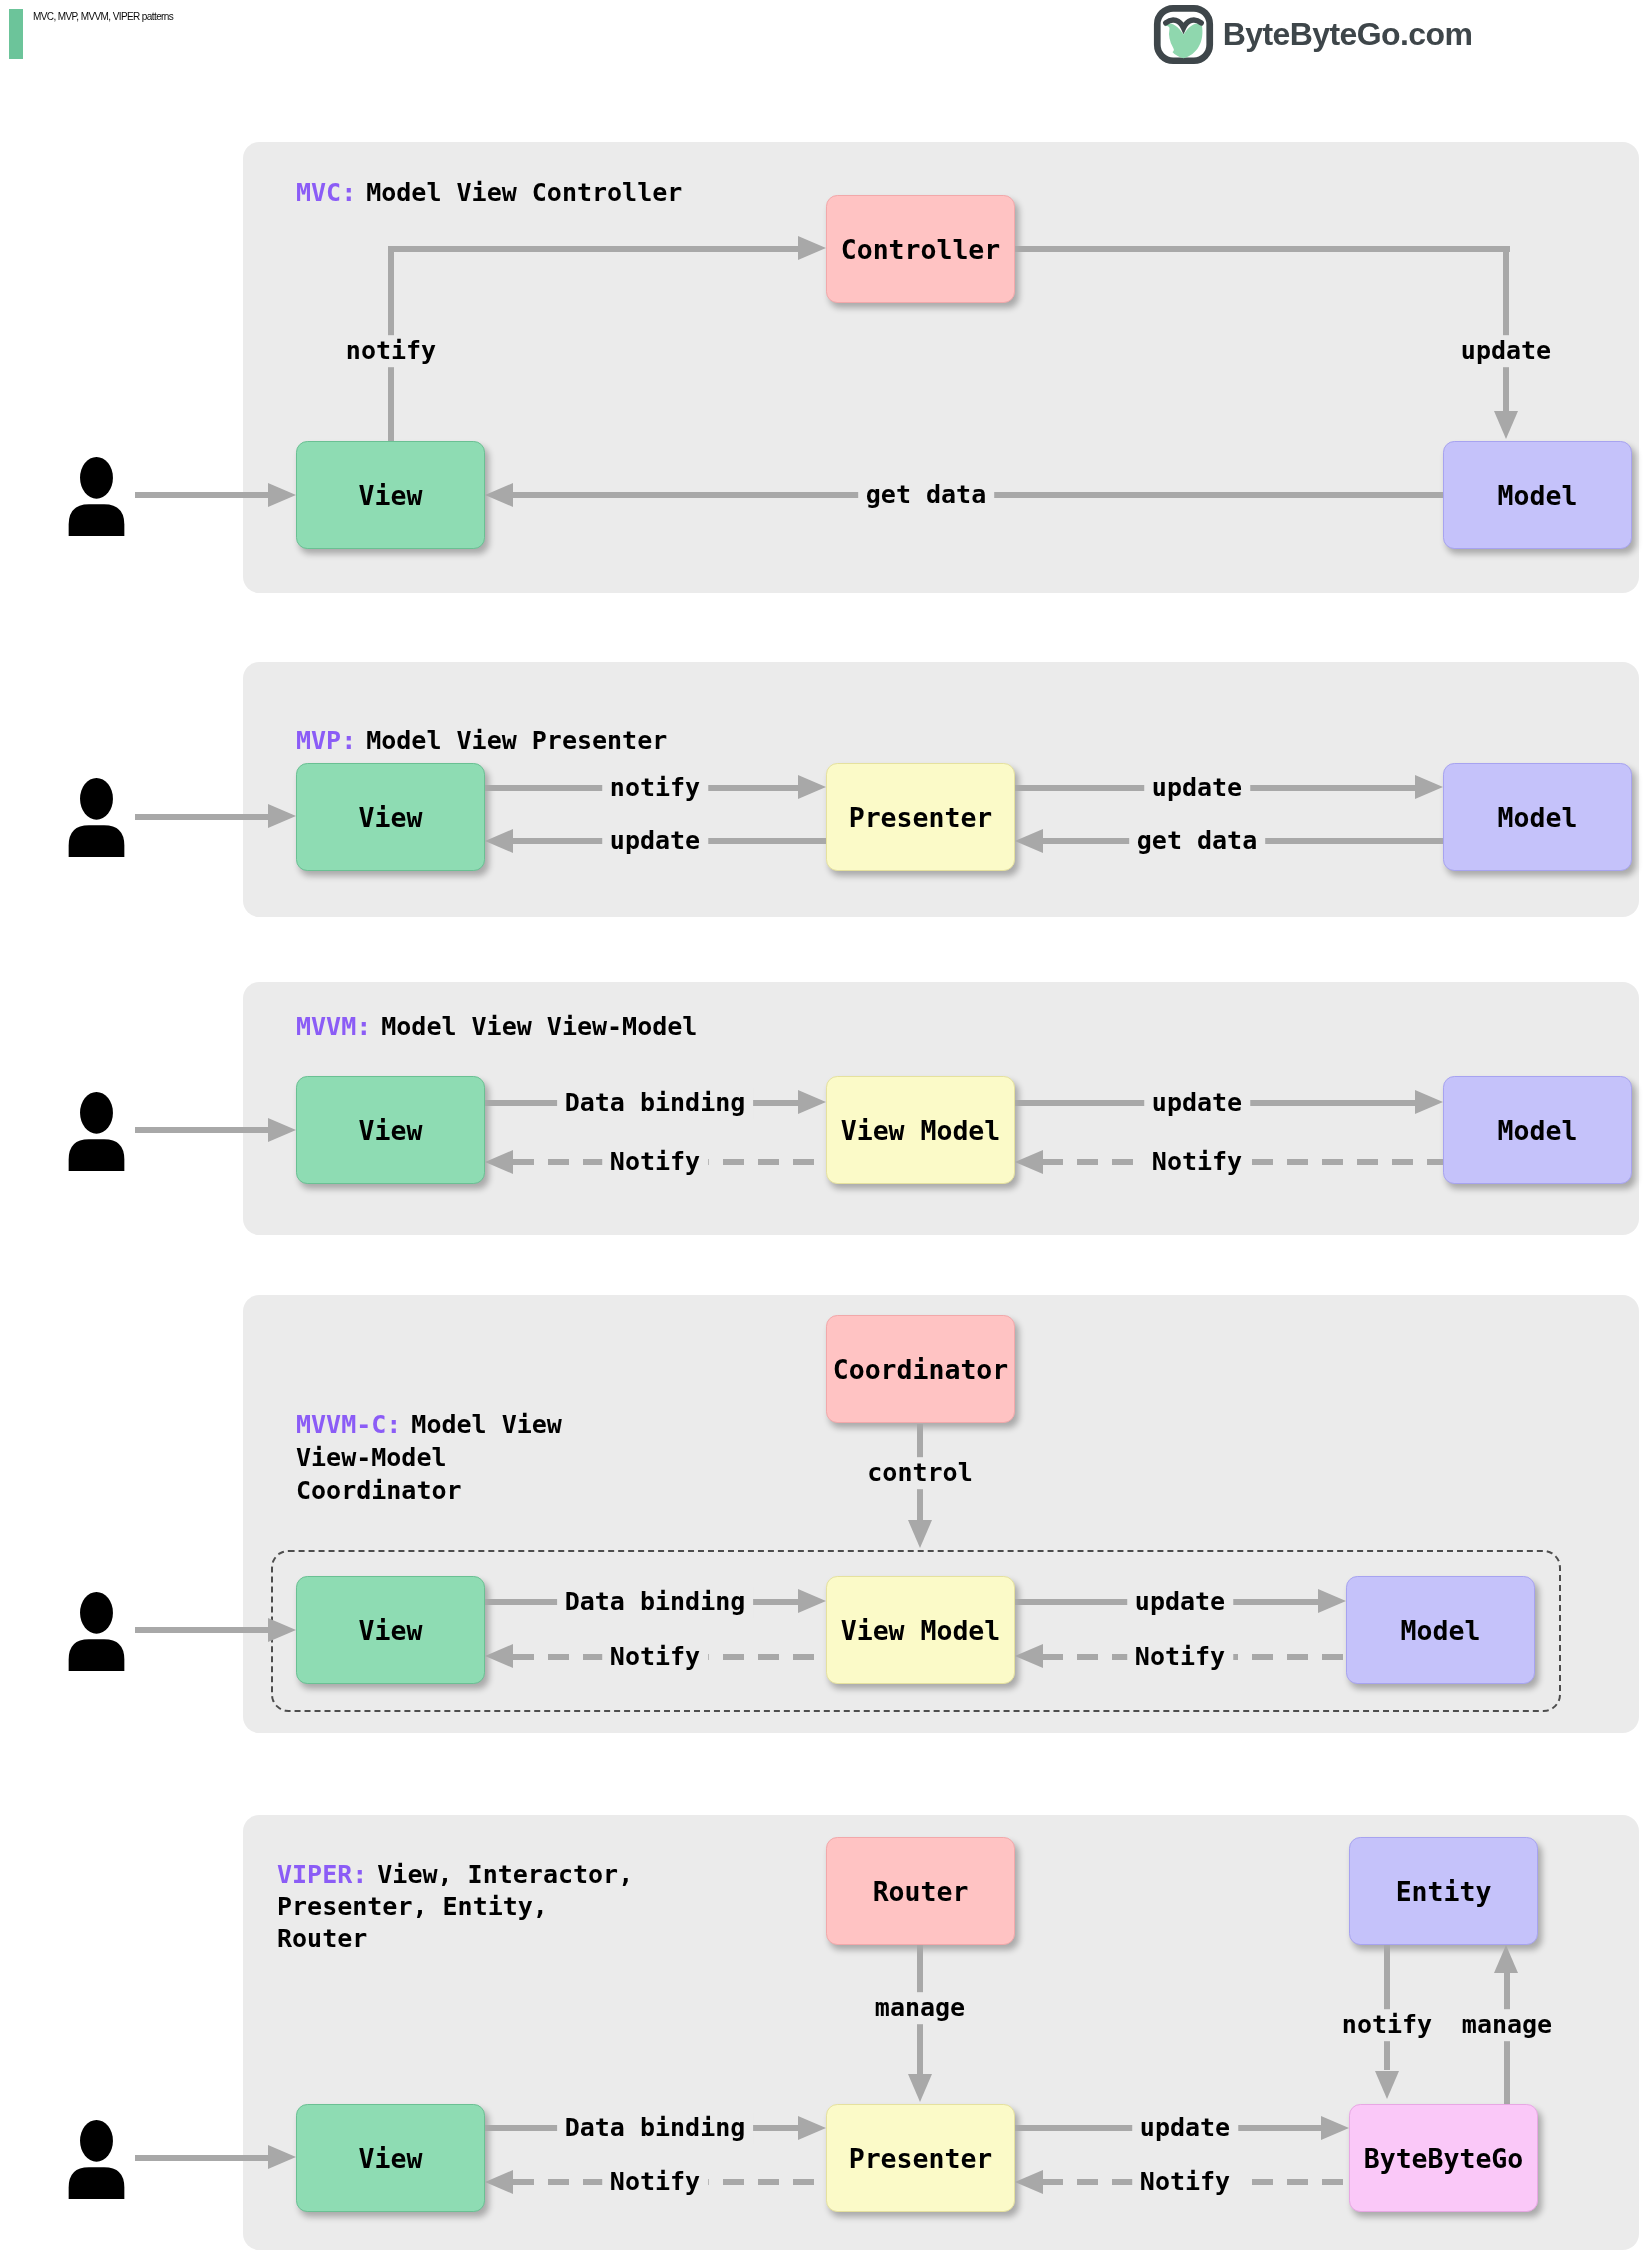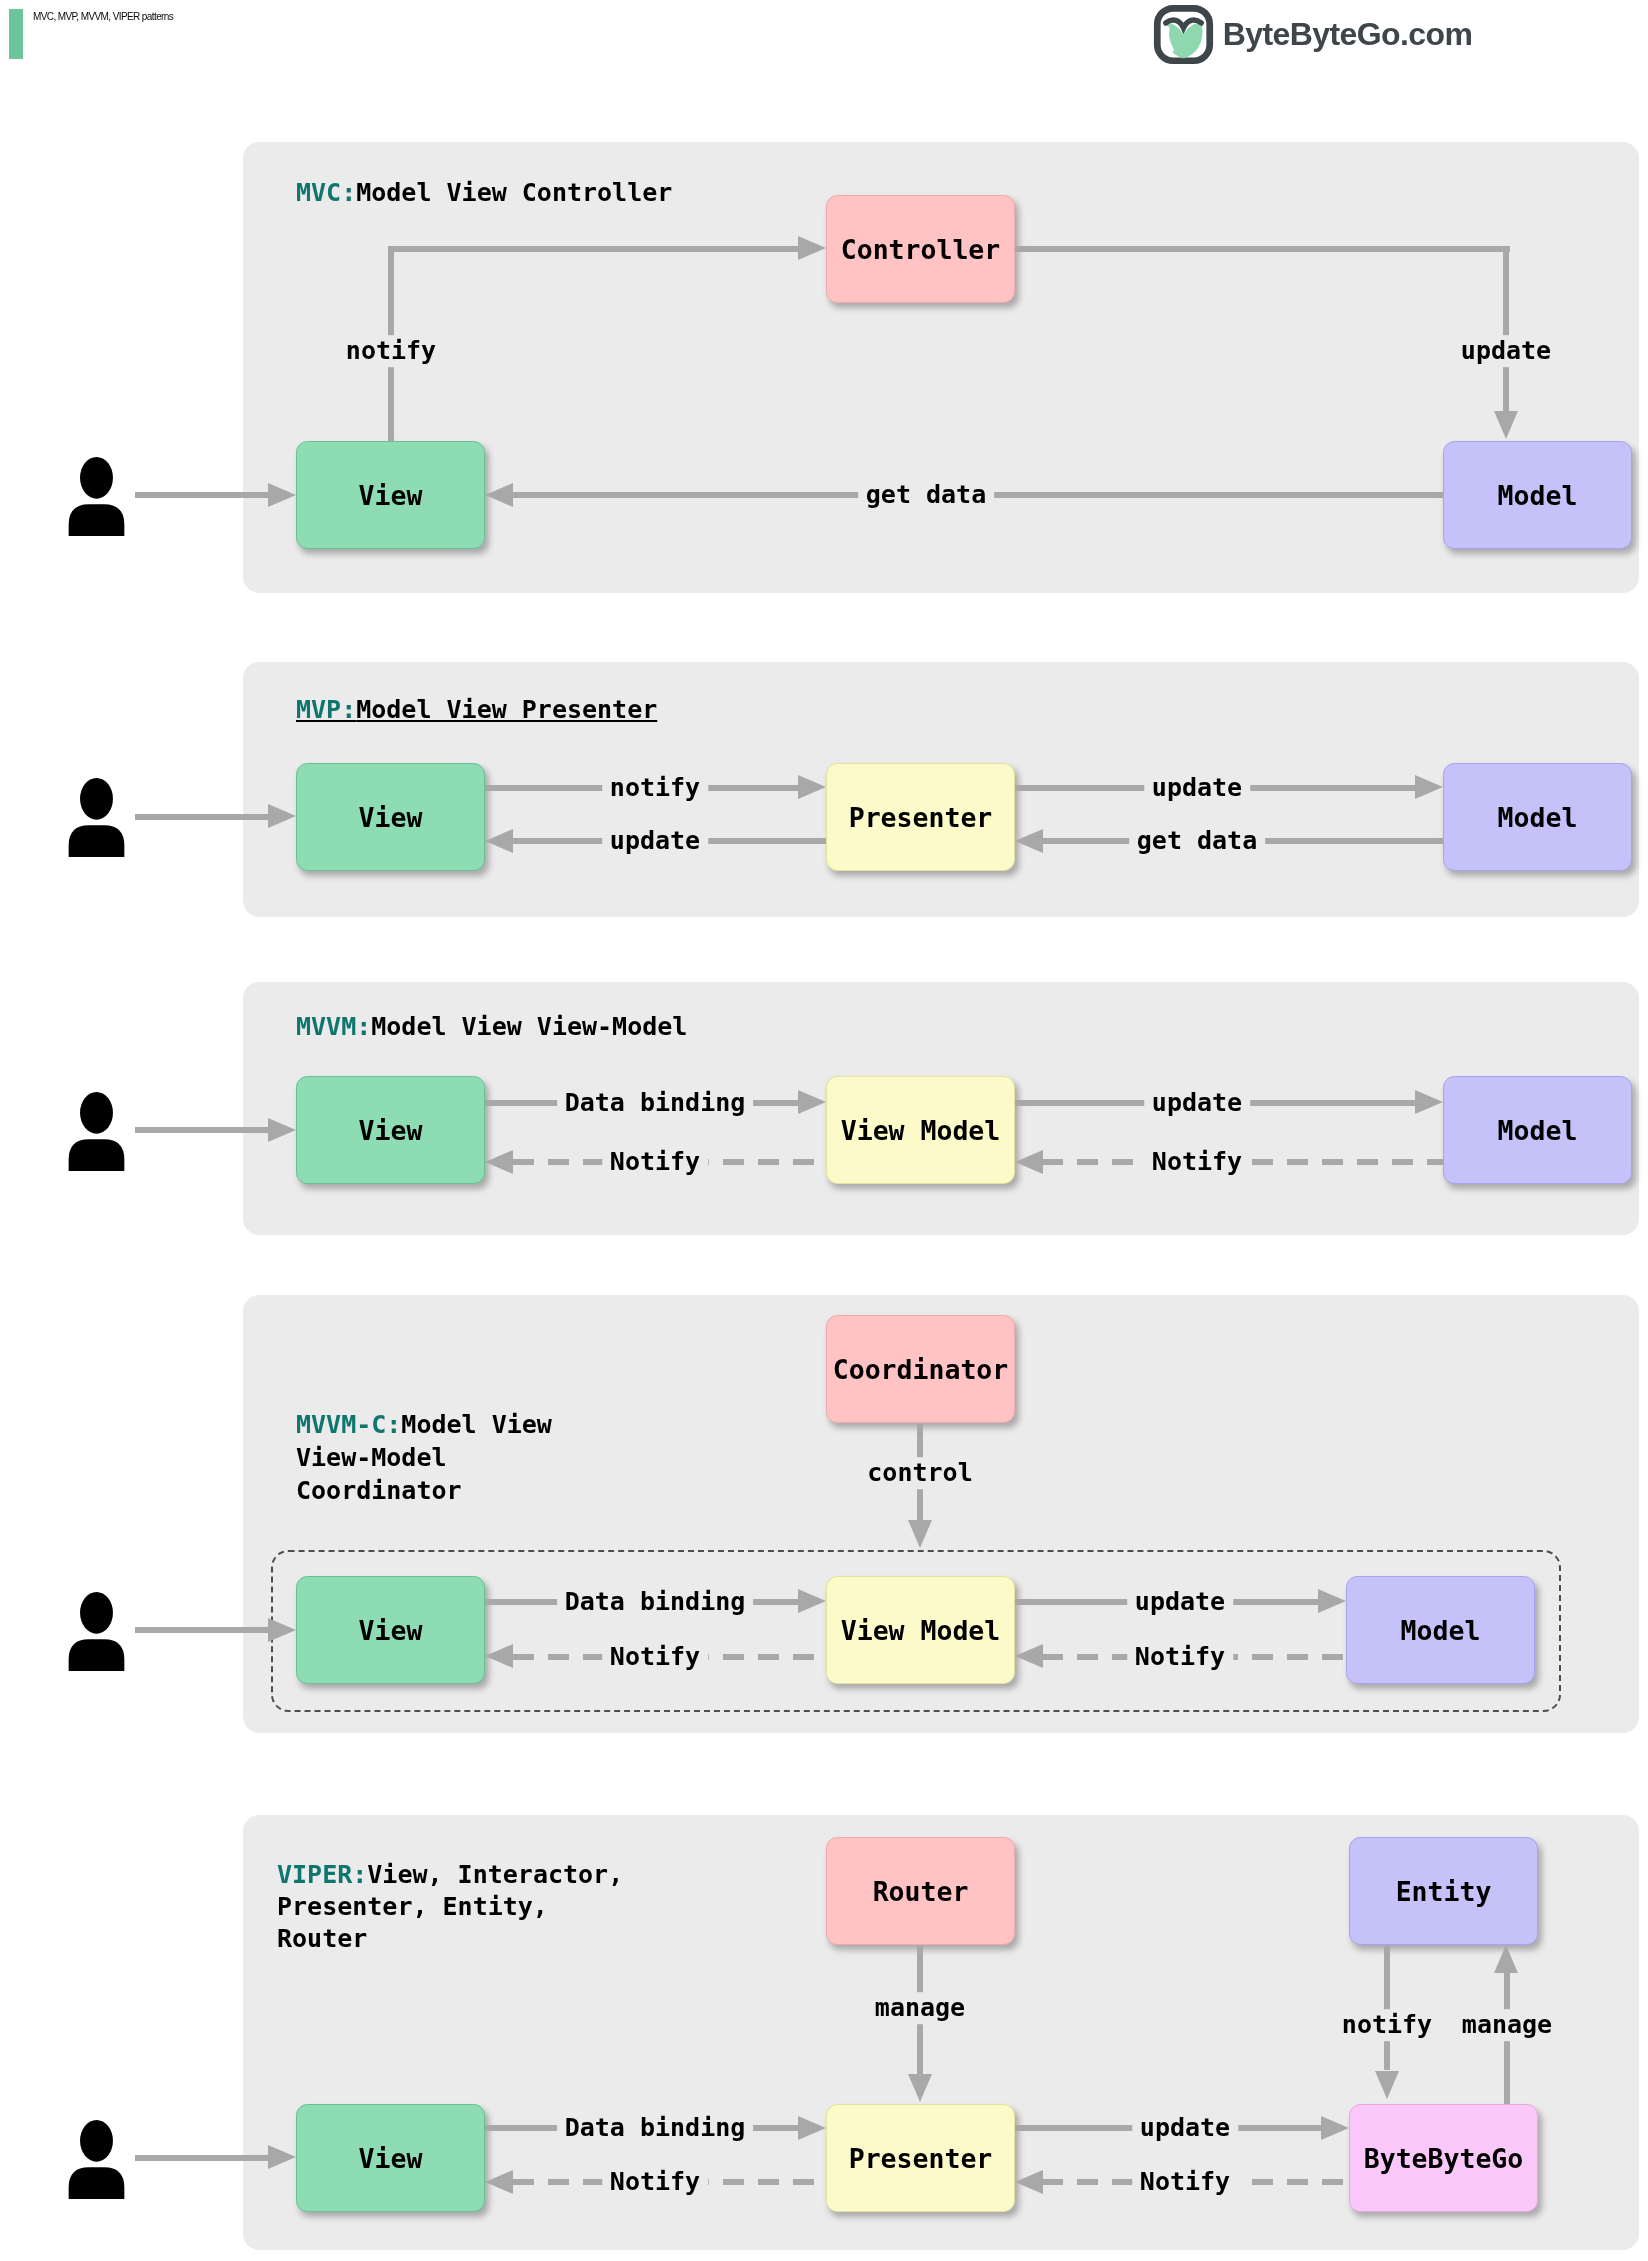--- a/index.html
+++ b/index.html
@@ -6,21 +6,21 @@
   #root{position:relative;width:1649px;height:2261px;background:#ffffff;overflow:hidden;
         font-family:"DejaVu Sans Mono",monospace;border-radius:23px;}
   .hdr-bar{position:absolute;left:8.8px;top:8.8px;width:14px;height:50px;background:#6CC49A;}
   .page-title{position:absolute;left:33px;top:11.3px;font-family:"Liberation Sans",sans-serif;
 forma        font-size:44px;font-weight:400;color:#0a0a0a;letter-spacing:-0.6px;white-space:nowrap;}
   .logo{position:absolute;left:1153px;top:3.8px;display:flex;align-items:center;}
   .logo-text{font-family:"Liberation Sans",sans-serif;font-weight:700;font-size:32px;color:#3E464A;
         margin-left:8.8px;letter-spacing:-0.6px;white-space:nowrap;}
   .panel{position:absolute;left:243px;width:1396px;background:#EBEBEB;border-radius:16.4px;}
   .plabel{position:absolute;font-size:25px;font-weight:700;color:#000;white-space:nowrap;line-height:33px;}
-  .pfx{color:#0f766e;padding-right:0;}
+  .pfx{color:#8b5cf6;padding-right:10px;}
   .plabel-block{text-align:left;}
   .box{position:absolute;width:189px;height:108px;border-radius:11.3px;display:flex;align-items:center;
        justify-content:center;font-size:26.5px;font-weight:700;color:#000;
        box-shadow:3.8px 5px 6.3px rgba(0,0,0,0.28);box-sizing:border-box;}
   .green{background:#8EDCB3;border:1.3px solid #6ac093;}
   .pink{background:#FFC3C3;border:1.3px solid #f2a8aa;}
   .purple{background:#C5C2FA;border:1.3px solid #a7a3f0;}
   .yellow{background:#FBFAC8;border:1.3px solid #e5e19e;}
   .magenta{background:#FAC8F8;border:1.3px solid #e8a6e4;}
   .hline{position:absolute;height:6.3px;background:#A8A8A8;}
@@ -80,21 +80,21 @@
   <div class="alabel" style="left:926px;top:495px;">get data</div>
 
   <svg class="user" style="left:66px;top:455px;" viewBox="0 0 96 128">
     <ellipse cx="48" cy="36" rx="26" ry="33" fill="#000"></ellipse>
     <path d="M4 128 V110 Q4 78 36 78 H60 Q92 78 92 110 V128 Z" fill="#000"></path>
   </svg>
   <div class="hline" style="left:135px;top:492px;width:133px;"></div>
   <div class="ah-right" style="left:268px;top:483px;"></div>
 
   <div class="panel" style="top:662px;height:255px;"></div>
-  <div class="plabel" style="left:296px;top:693px;text-decoration:underline;">
+  <div class="plabel" style="left:296px;top:724px;">
     <span class="pfx">MVP:</span><span>Model View Presenter</span>
   </div>
   <div class="box green" style="left:296px;top:763px;">View</div>
   <div class="box yellow" style="left:826px;top:763px;">Presenter</div>
   <div class="box purple" style="left:1443px;top:763px;">Model</div>
   <div class="hline" style="left:485px;top:785px;width:313px;"></div>
   <div class="ah-right" style="left:798px;top:775px;"></div>
   <div class="alabel" style="left:655px;top:788px;">notify</div>
   <div class="hline" style="left:513px;top:838px;width:313px;"></div>
   <div class="ah-left" style="left:485px;top:829px;"></div>

